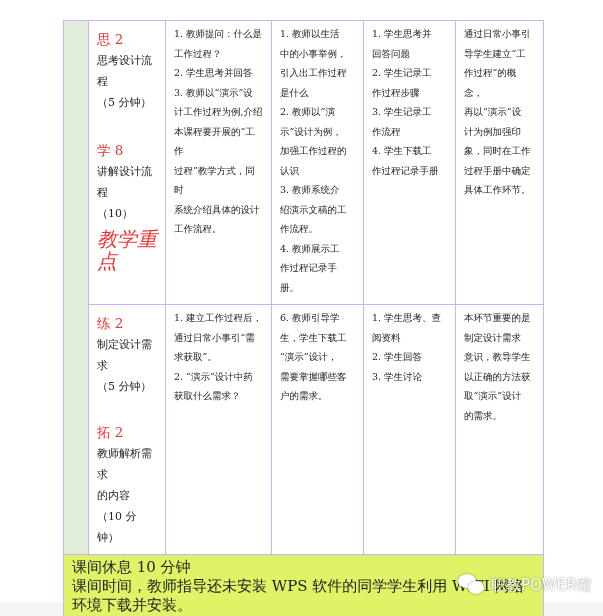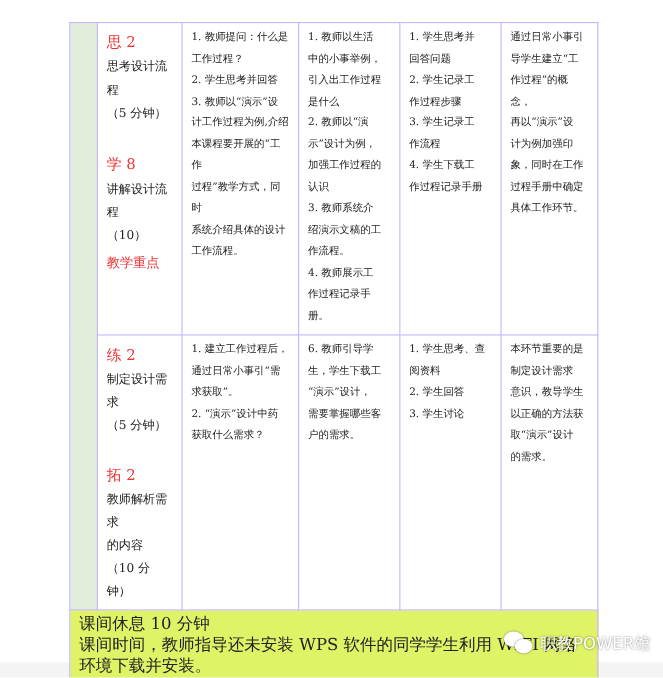--- a/index.html
+++ b/index.html
@@ -4,21 +4,21 @@
 <style>
   html, body { margin:0; padding:0; }
   body { width:603px; height:616px; background:#ffffff; position:relative; overflow:hidden;
          font-family:"DejaVu Serif","Liberation Serif",serif; color:#222; }
   .page-bottom { position:absolute; left:0; top:602px; width:603px; height:14px; background:#f4f4f4; }
   table.lesson { position:absolute; left:63px; top:20px; border-collapse:collapse; table-layout:fixed; }
   table.lesson td { border:1px solid #c4b5fd; vertical-align:top; padding:3px 8px; font-size:9.5px; line-height:19.5px; }
   td.side { background:#e2eedb; padding:0; }
   td.stage { padding-left:6px; }
   .stage-title { color:#ee3333; font-size:13.5px; line-height:22px; margin-top:4px; }
-  .stage-title.big { font-size:12px; }
+  .stage-title.big { font-size:20px;font-style:italic; }
   .stage-line { font-size:11px; line-height:21px; }
   .gap { height:22px; }
   .gap2 { height:20px; }
   .item { display:block; }
   .footer-row td { background:#e0f266; border:1px solid #555; padding:0 0 0 5px; height:72px; vertical-align:middle; }
   .footer-line { font-size:15px; line-height:19px; }
   .watermark { position:absolute; left:458px; top:574px; display:flex; align-items:center; gap:5px; color:#ffffff;
                font-family:"DejaVu Sans","Liberation Sans",sans-serif; font-size:15px; text-shadow:0 0 2px rgba(0,0,0,0.55); }
   .wechat-icon { width:28px; height:22px; position:relative; }
   .bubble1 { position:absolute; left:0; top:0; width:18px; height:14px; background:#fff; border-radius:50%; box-shadow:0 0 2px rgba(0,0,0,0.5); }

